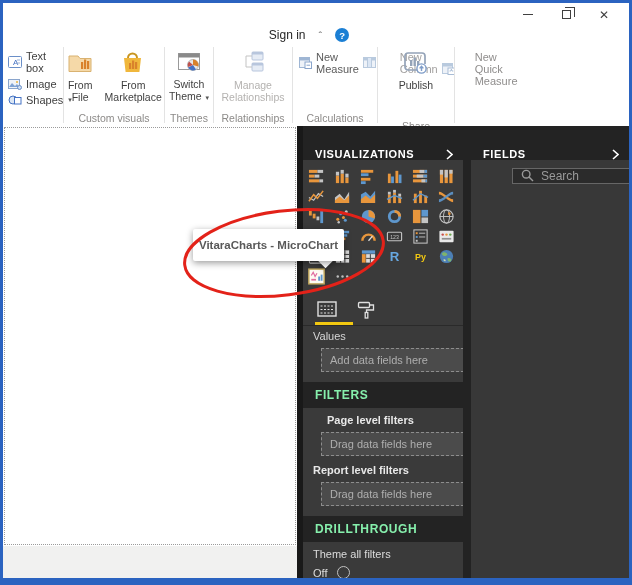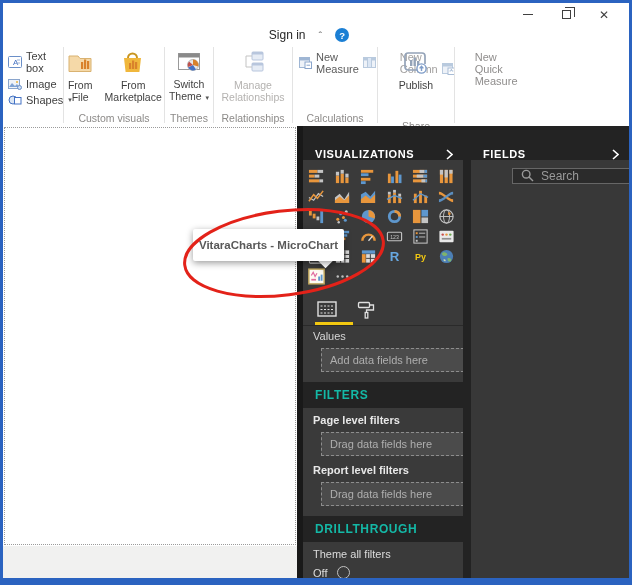--- a/index.html
+++ b/index.html
@@ -59,24 +59,24 @@
   .panel-title { font-size:11px; font-weight:bold; letter-spacing:0.6px; color:#ffffff; }
   .chev-right svg { display:block; }
   .vi-grid { position:absolute; left:5px; top:40px; width:156px; display:grid; grid-template-columns:repeat(6,26px); grid-auto-rows:20px; }
   .vi-cell { width:26px; height:20px; display:flex; align-items:center; justify-content:flex-start; cursor:pointer; }
   .tabs-row { position:absolute; left:0; top:170px; width:160px; height:27px; display:flex; align-items:center; gap:18px; padding-left:14px; }
   .tab-underline { position:absolute; left:12px; top:196px; width:38px; height:3px; background:#f2c811; }
   .tabs-divider { position:absolute; left:0; top:199px; width:160px; height:1px; background:#2a2a2a; }
   .values-label { position:absolute; left:10px; top:204px; font-size:11px; color:#d6d6d6; }
   .well { position:absolute; left:6px; width:148px; height:24px; background:#4b4b4b; border:1px dashed #8d8d8d; color:#aeaeae; font-size:11px; display:flex; align-items:center; padding-left:8px; cursor:default;margin-left:12px; }
   .well-values { top:222px; }
-  .band { position:absolute; left:0; width:160px; height:26px; background:#232323; display:flex; align-items:center; padding-left:12px; font-size:12px; font-weight:bold; letter-spacing:0.6px; color:#14b8a6; }
+  .band { position:absolute; left:0; width:160px; height:26px; background:#232323; display:flex; align-items:center; padding-left:12px; font-size:12px; font-weight:bold; letter-spacing:0.6px; color:#86efac; }
   .band-filters { top:256px; }
   .sub-label { position:absolute; left:10px; font-size:11px; font-weight:bold; color:#e8e8e8; }
-  .page-filters-label { top:288px; }
+  .page-filters-label { top:288px;margin-left:14px; }
   .well-page { top:306px; }
   .report-filters-label { top:338px; }
   .well-report { top:356px; }
   .band-drill { top:390px; }
   .keep-label { position:absolute; left:10px; top:422px; font-size:11px; color:#dcdcdc; }
   .toggle-row { position:absolute; left:10px; top:440px; display:flex; align-items:center; gap:10px; font-size:11px; color:#dcdcdc; }
   .toggle-circle { width:13px; height:13px; border:1.5px solid #c2c2c2; border-radius:50%; background:transparent; }
 
   .panel-divider { position:absolute; left:463px; top:126px; width:8px; height:452px; background:#232323; }
 

